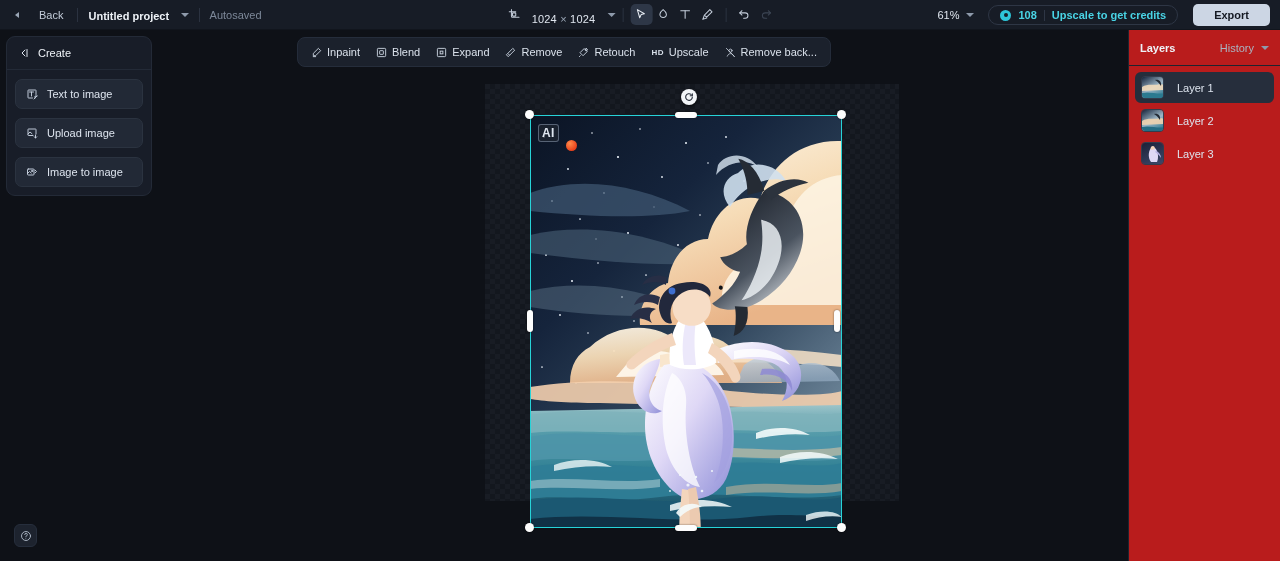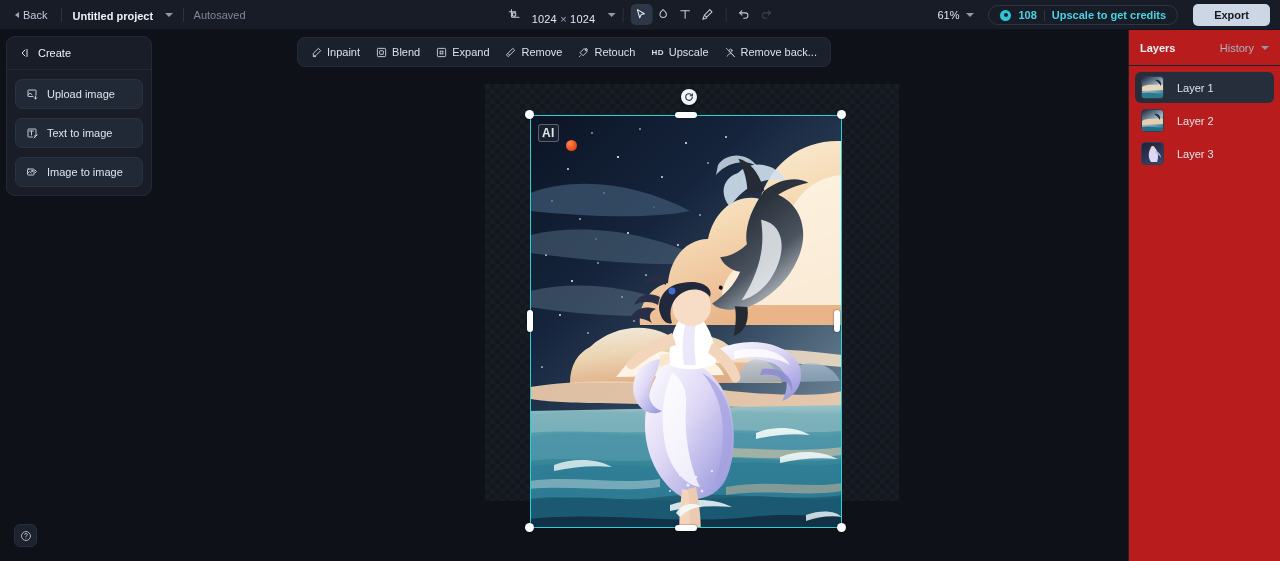--- a/index.html
+++ b/index.html
@@ -15,21 +15,21 @@
   
   .topbar {
     position: absolute; left: 0; top: 0; width: 1280px; height: 30px;
     background: #171c26;
     display: flex; align-items: center;
     border-bottom: 1px solid #11151d;
     z-index: 40;
   }
   .tb-left { display: flex; align-items: center; padding-left: 11px; gap: 0; }
   .back-btn {
-    display: flex; align-items: center; gap: 4px;
+    display: flex; align-items: center; gap: 20px;
     font-size: 11px; color: #c3ccd9; cursor: pointer;
     padding: 3px 4px; border-radius: 4px;
   }
   .chev-left {
     width: 0; height: 0; border-top: 3.2px solid transparent;
     border-bottom: 3.2px solid transparent; border-right: 4px solid #9aa6b6;
   }
   .vdiv { width: 1px; height: 14px; background: #2b3240; margin: 0 10px; }
   .proj-name { font-size: 11px; font-weight: bold; color: #eef2f7; cursor: pointer; }
   .chev-dn {
@@ -580,36 +580,36 @@
     <div class="cp-head">
       <svg width="12" height="12" viewBox="0 0 24 24" fill="none" stroke="#dfe6f0" stroke-width="2" stroke-linecap="round" stroke-linejoin="round">
         <path d="M14 6l-6 6 6 6"></path>
           <path d="M18 5v14"></path>
       </svg>
       <span class="cp-title">Create</span>
     </div>
     <div class="cp-list">
       <div class="cp-item">
         <svg width="12" height="12" viewBox="0 0 24 24" fill="none" stroke="#c8d2e0" stroke-width="1.9" stroke-linecap="round" stroke-linejoin="round">
-          <path d="M20 14V5a1 1 0 0 0-1-1H5a1 1 0 0 0-1 1v11a1 1 0 0 0 1 1h9"></path>
-          <path d="M4 14l4-4 4 3.5"></path>
-            <path d="M19 16v6"></path>
-            <path d="M16.5 19.5L19 22l2.5-2.5"></path>
-        </svg>
-        <span class="cp-item-label">Upload image</span>
-      </div>
-      <div class="cp-item">
-        <svg width="12" height="12" viewBox="0 0 24 24" fill="none" stroke="#c8d2e0" stroke-width="1.9" stroke-linecap="round" stroke-linejoin="round">
           <path d="M20 13V5a1 1 0 0 0-1-1H5a1 1 0 0 0-1 1v14a1 1 0 0 0 1 1h8"></path>
           <path d="M7 8h8"></path>
             <path d="M11 8v8"></path>
           <path d="M16 22l6-6"></path>
             <path d="M22 16h-4v4"></path>
         </svg>
         <span class="cp-item-label">Text to image</span>
+      </div>
+      <div class="cp-item">
+        <svg width="12" height="12" viewBox="0 0 24 24" fill="none" stroke="#c8d2e0" stroke-width="1.9" stroke-linecap="round" stroke-linejoin="round">
+          <path d="M20 14V5a1 1 0 0 0-1-1H5a1 1 0 0 0-1 1v11a1 1 0 0 0 1 1h9"></path>
+          <path d="M4 14l4-4 4 3.5"></path>
+            <path d="M19 16v6"></path>
+            <path d="M16.5 19.5L19 22l2.5-2.5"></path>
+        </svg>
+        <span class="cp-item-label">Upload image</span>
       </div>
       <div class="cp-item">
         <svg width="12" height="12" viewBox="0 0 24 24" fill="none" stroke="#c8d2e0" stroke-width="1.9" stroke-linecap="round" stroke-linejoin="round">
           <rect x="3" y="6" width="13" height="12" rx="1.5"></rect>
           <path d="M3 15l4-4 3.5 3"></path>
             <circle cx="12" cy="10" r="1.2"></circle>
           <path d="M18 8l3 3-3 3"></path>
         </svg>
         <span class="cp-item-label">Image to image</span>
       </div>

